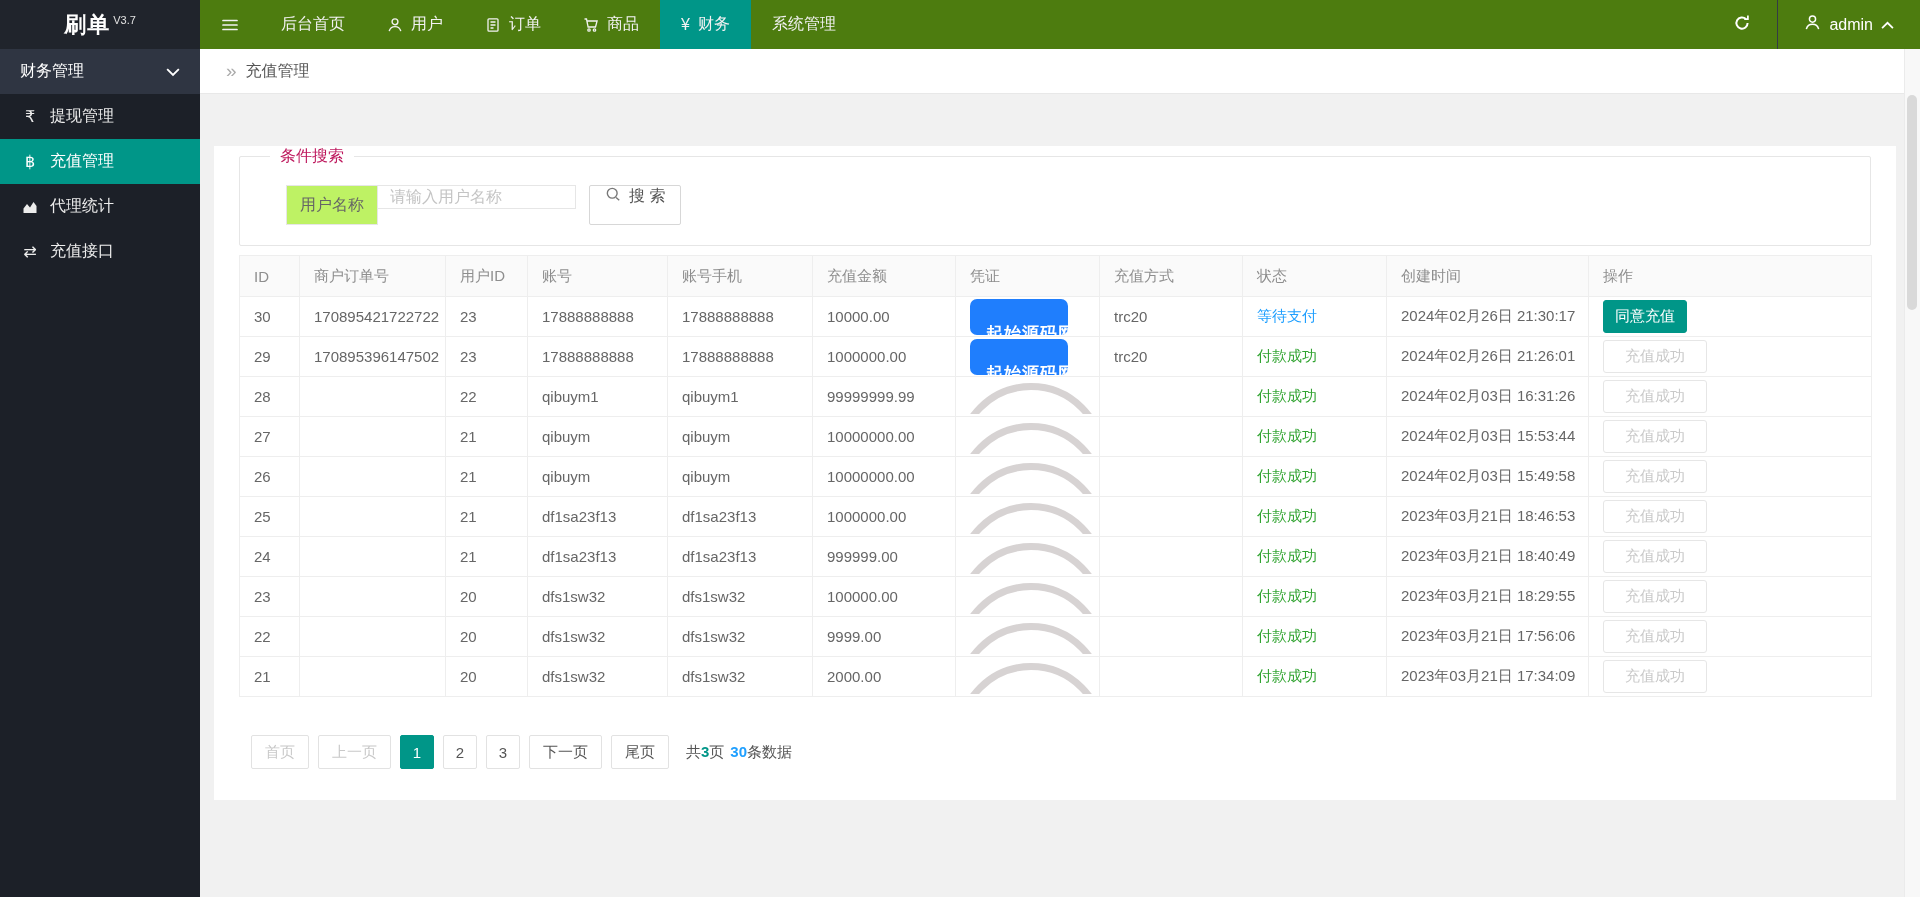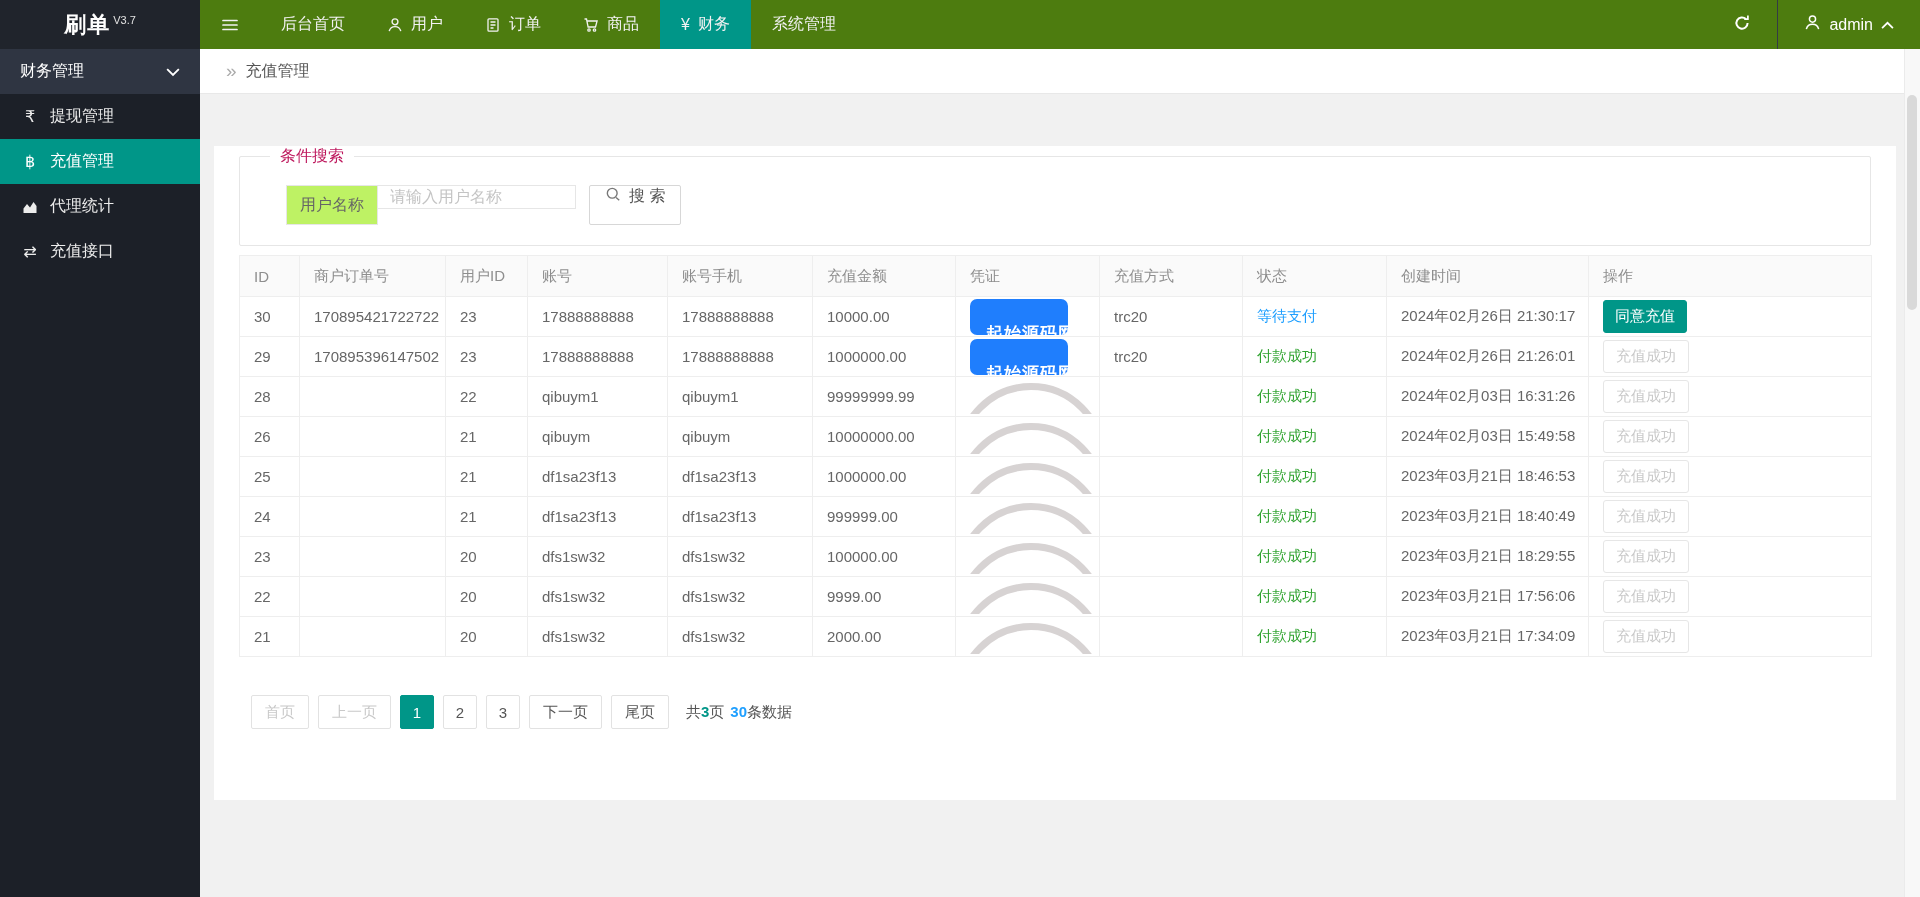--- a/index.html
+++ b/index.html
@@ -51,21 +51,21 @@
 
   
   table.grid{margin-top:9px;border-collapse:collapse;table-layout:fixed;width:1632px;}
   .grid th{background:#FAFAFA;color:#8E8E8E;font-weight:normal;font-size:15px;text-align:left;height:40px;padding:0 0 0 14px;border:1px solid #EEE;}
   .grid td{height:39px;font-size:15px;color:#666;padding:0 0 0 14px;border:1px solid #EEE;overflow:hidden;white-space:nowrap;}
   .voucher-img{width:98px;height:36px;background:#1F7EFD;border-radius:7px;position:relative;overflow:hidden;cursor:pointer;}
   .voucher-txt{position:absolute;left:16px;right:0;bottom:-10px;text-align:center;color:#fff;font-weight:bold;font-size:17px;letter-spacing:1px;}
   .arc-wrap{width:122px;height:34px;position:relative;overflow:hidden;margin:2px 0;}
   .arc{position:absolute;left:50%;transform:translateX(-50%);top:3px;width:150px;height:150px;border:7px solid #D7D3D3;border-radius:50%;box-sizing:border-box;}
   .btn-approve{background:#009688;border:1px solid #009688;color:#fff;font-size:15px;padding:6px 11px;border-radius:3px;cursor:pointer;font-family:inherit;}
-  .btn-done{background:#fff;border:1px solid #E6E6E6;color:#C9C9C9;font-size:15px;padding:6px 12px;border-radius:3px;font-family:inherit;}
+  .btn-done{background:#fff;border:1px solid #E6E6E6;color:#C9C9C9;font-size:15px;padding:6px 21px;border-radius:3px;font-family:inherit;}
 
   
   .pager{margin-top:38px;display:flex;align-items:center;padding-left:12px;}
   .pg-btn{min-width:46px;height:34px;box-sizing:border-box;background:#fff;border:1px solid #E2E2E2;border-radius:2px;
           color:#555;font-size:15px;margin-right:9px;padding:0 13px;display:flex;align-items:center;justify-content:center;cursor:pointer;font-family:inherit;}
   .pg-btn.disabled{color:#C9C9C9;cursor:default;}
   .pg-btn.page{min-width:34px;padding:0;}
   .pg-btn.active{background:#009688;border-color:#009688;color:#fff;cursor:default;}
   .pager-info{font-size:15px;color:#555;margin-left:8px;}
   .c-green{color:#009688;font-weight:bold;}
@@ -301,20 +301,37 @@
                 <div class="arc-wrap">
                   <div class="arc"></div>
                 </div>
               </td>
               <td></td>
               <td><span style="color:#31A431">付款成功</span></td>
               <td>2024年02月03日 16:31:26</td>
               <td><button class="btn-done" disabled="">充值成功</button></td>
             </tr>
             <tr>
+              <td>27</td>
+              <td></td>
+              <td>21</td>
+              <td>qibuym</td>
+              <td>qibuym</td>
+              <td>10000000.00</td>
+              <td>
+                <div class="arc-wrap">
+                  <div class="arc"></div>
+                </div>
+              </td>
+              <td></td>
+              <td><span style="color:#31A431">付款成功</span></td>
+              <td>2024年02月03日 15:53:44</td>
+              <td><button class="btn-done" disabled="">充值成功</button></td>
+            </tr>
+            <tr>
               <td>26</td>
               <td></td>
               <td>21</td>
               <td>qibuym</td>
               <td>qibuym</td>
               <td>10000000.00</td>
               <td>
                 <div class="arc-wrap">
                   <div class="arc"></div>
                 </div>

